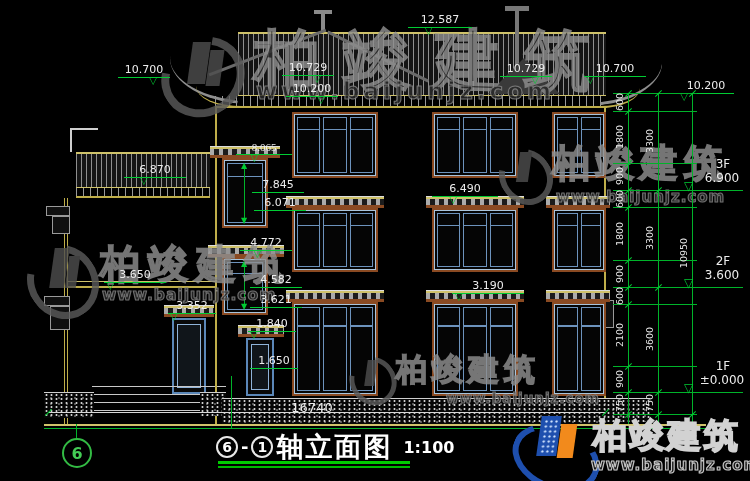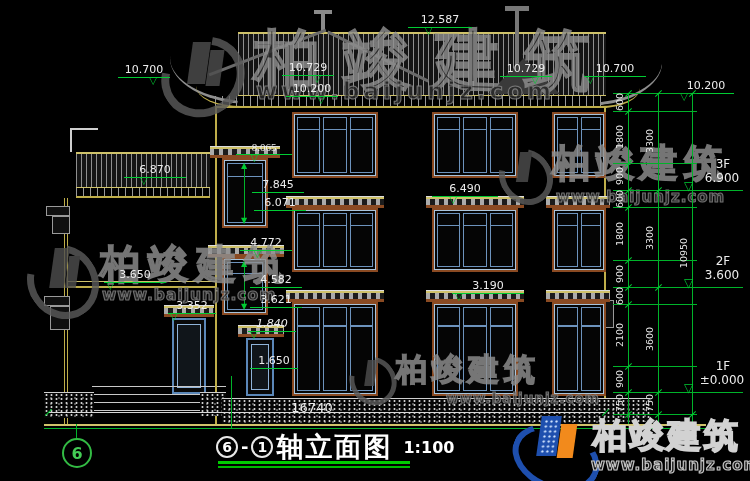--- a/index.html
+++ b/index.html
@@ -221,21 +221,21 @@
   <div class="lm" style="left:252px;top:179px;width:52px;"><span>7.845</span></div>
   <div class="lm" style="left:254px;top:197px;width:52px;"><span>6.071</span></div>
   <div class="lm" style="left:240px;top:237px;width:52px;"><span>4.772</span><span class="tri"></span></div>
   <div class="lm" style="left:250px;top:274px;width:52px;"><span>4.582</span></div>
   <div class="lm" style="left:250px;top:294px;width:52px;"><span>3.621</span></div>
   <div class="lm" style="left:124px;top:164px;width:62px;"><span>6.870</span><span class="tri"></span></div>
   <div class="lm" style="left:104px;top:269px;width:62px;"><span>3.650</span><span class="tri tri-l"></span></div>
   <div class="lm" style="left:168px;top:300px;width:48px;"><span>3.352</span><span class="tri tri-l"></span></div>
   <div class="lm" style="left:432px;top:183px;width:66px;"><span>6.490</span><span class="tri"></span></div>
   <div class="lm" style="left:452px;top:280px;width:72px;"><span>3.190</span><span class="tri tri-l"></span></div>
-  <div class="lm" style="left:248px;top:318px;width:48px;font-style:italic;"><span>1.840</span><span class="tri tri-l"></span></div>
+  <div class="lm" style="left:248px;top:318px;width:48px;"><span>1.840</span><span class="tri tri-l"></span></div>
   <div class="lm" style="left:250px;top:355px;width:48px;"><span>1.650</span></div>
 
   <div class="g" style="left:628px;top:93px;width:1px;height:331px;"></div>
   <div class="g" style="left:658px;top:93px;width:1px;height:331px;"></div>
   <div class="g" style="left:692px;top:93px;width:1px;height:331px;"></div>
 
   <div class="g" style="left:613px;top:93px;width:84px;height:1px;"></div>
   <div class="g" style="left:613px;top:111px;width:84px;height:1px;"></div>
   <div class="g" style="left:613px;top:163px;width:84px;height:1px;"></div>
   <div class="g" style="left:613px;top:190px;width:130px;height:1px;"></div>

